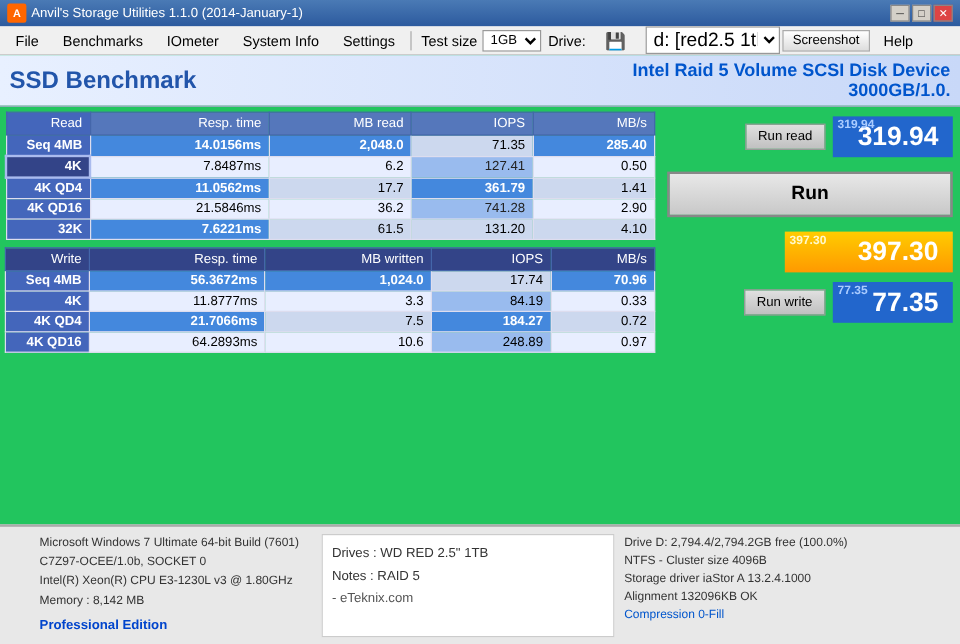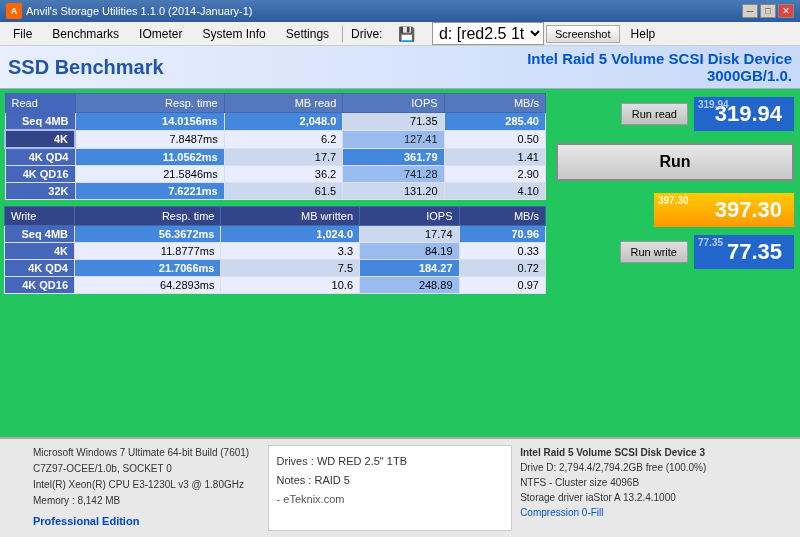--- a/index.html
+++ b/index.html
@@ -70,21 +70,21 @@
 
     .bench-table { width: 100%; border-collapse: collapse; font-size: 11px; }
     .bench-table th {
       background: #5577bb;
       color: white;
       padding: 3px 6px;
       text-align: right;
       border: 1px solid #4466aa;
       font-weight: normal;
     }
-    .bench-table th:first-child { text-align: left; }
+    .bench-table th:first-child { text-align: right; }
     .bench-table td {
       padding: 2px 6px;
       text-align: right;
       border: 1px solid #dde;
     }
     .row-label { background: #4466bb; color: white; text-align: right !important; font-weight: bold; }
     .val-blue { background: #4488dd; color: white; font-weight: bold; }
 
     .section-header th { background: #334488; }
 
@@ -169,20 +169,26 @@
   </div>
 </div>
 
 <div class="menu-bar">
   <span class="menu-item">File</span>
   <span class="menu-item">Benchmarks</span>
   <span class="menu-item">IOmeter</span>
   <span class="menu-item">System Info</span>
   <span class="menu-item">Settings</span>
   <div class="menu-separator"></div>
+  <div class="test-size-group">
+    <span>Test size</span>
+    <select class="test-size-select">
+      <option>1GB</option><option>4GB</option>
+    </select>
+  </div>
   <div class="drive-group">
     <span>Drive:</span>
     <span style="font-size:14px;">💾</span>
     <select class="drive-select">
       <option>d: [red2.5 1tb raid5]</option>
     </select>
   </div>
   <button class="screenshot-btn">Screenshot</button>
   <span class="menu-item">Help</span>
 </div>
@@ -334,20 +340,20 @@
       <div class="pro-edition" style="margin-top:4px;">Professional Edition</div>
     </div>
 
     <div class="bottom-notes">
       <div>Drives : WD RED 2.5" 1TB</div>
       <div>Notes : RAID 5</div>
       <div class="site">- eTeknix.com</div>
     </div>
 
     <div class="bottom-intel">
-      <div style="font-weight:bold;">Intel Raid 5 Volume SCSI Disk Device 3</div>
       <div>Drive D: 2,794.4/2,794.2GB free (100.0%)</div>
       <div>NTFS - Cluster size 4096B</div>
       <div>Storage driver  iaStor A 13.2.4.1000</div>
+      <div>Alignment 132096KB OK</div>
       <div style="color:#0055cc;">Compression 0-Fill</div>
     </div>
   </div>
 </div>
 
 </body></html>

